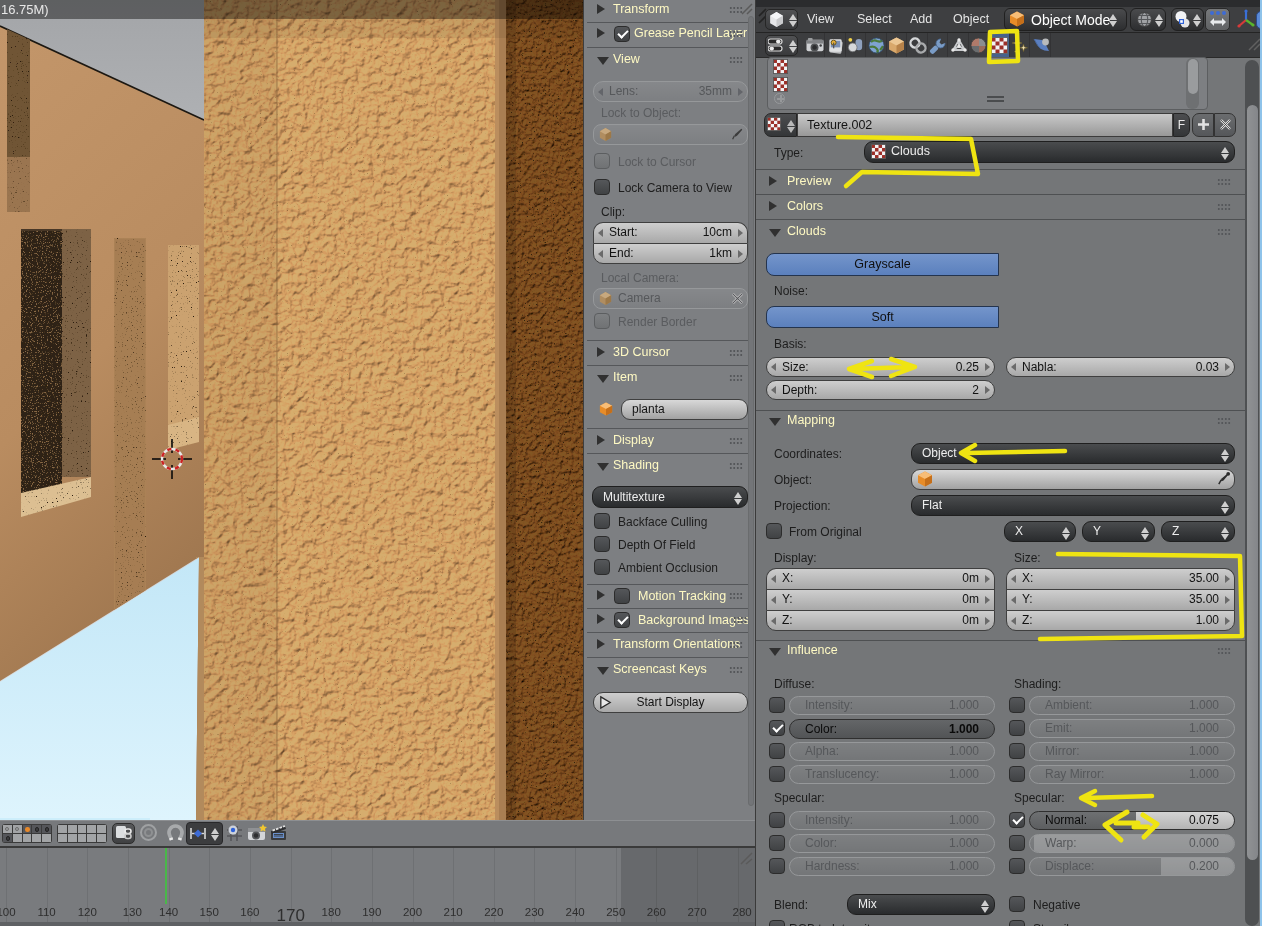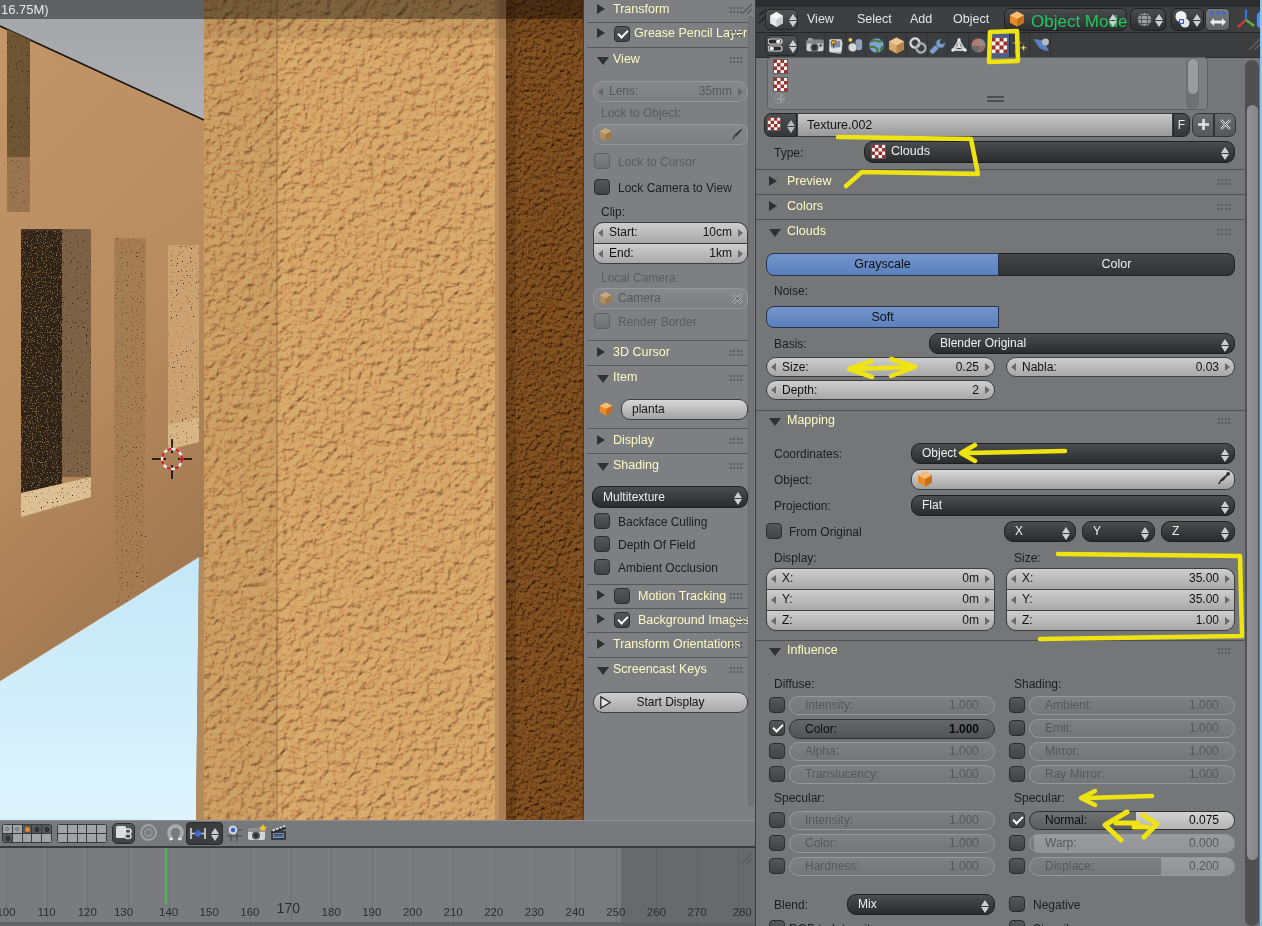--- a/index.html
+++ b/index.html
@@ -377,25 +377,25 @@
 <div class="abs" style="left:575.1px;top:0;width:1px;height:78px;background:#6e7073"></div>
 <div class="abs" style="left:615.8px;top:0;width:1px;height:78px;background:#6e7073"></div>
 <div class="abs" style="left:656.4px;top:0;width:1px;height:78px;background:#6e7073"></div>
 <div class="abs" style="left:697.0px;top:0;width:1px;height:78px;background:#6e7073"></div>
 <div class="abs" style="left:737.7px;top:0;width:1px;height:78px;background:#6e7073"></div>
 <div class="abs" style="left:621px;top:0;width:134px;height:78px;background:rgba(0,0,0,0.14)"></div>
 <div class="abs" style="left:165px;top:0;width:2px;height:56px;background:#49b849"></div>
 <div class="abs" style="left:-8.0px;top:58px;width:28px;text-align:center;font-size:11.5px;color:#2e2e2e">100</div>
 <div class="abs" style="left:32.6px;top:58px;width:28px;text-align:center;font-size:11.5px;color:#2e2e2e">110</div>
 <div class="abs" style="left:73.3px;top:58px;width:28px;text-align:center;font-size:11.5px;color:#2e2e2e">120</div>
-<div class="abs" style="left:113.9px;top:58px;width:28px;text-align:left;font-size:11.5px;color:#2e2e2e">130</div>
+<div class="abs" style="left:113.9px;top:58px;width:28px;text-align:right;font-size:11.5px;color:#2e2e2e">130</div>
 <div class="abs" style="left:154.6px;top:58px;width:28px;text-align:center;font-size:11.5px;color:#2e2e2e">140</div>
 <div class="abs" style="left:195.2px;top:58px;width:28px;text-align:center;font-size:11.5px;color:#2e2e2e">150</div>
 <div class="abs" style="left:235.9px;top:58px;width:28px;text-align:center;font-size:11.5px;color:#2e2e2e">160</div>
-<div class="abs" style="left:276.6px;top:52px;width:28px;text-align:left;font-size:14px;color:#2e2e2e">170</div>
+<div class="abs" style="left:276.6px;top:58px;width:28px;text-align:left;font-size:17px;color:#2e2e2e">170</div>
 <div class="abs" style="left:317.2px;top:58px;width:28px;text-align:center;font-size:11.5px;color:#2e2e2e">180</div>
 <div class="abs" style="left:357.8px;top:58px;width:28px;text-align:center;font-size:11.5px;color:#2e2e2e">190</div>
 <div class="abs" style="left:398.5px;top:58px;width:28px;text-align:center;font-size:11.5px;color:#2e2e2e">200</div>
 <div class="abs" style="left:439.1px;top:58px;width:28px;text-align:center;font-size:11.5px;color:#2e2e2e">210</div>
 <div class="abs" style="left:479.8px;top:58px;width:28px;text-align:center;font-size:11.5px;color:#2e2e2e">220</div>
 <div class="abs" style="left:520.4px;top:58px;width:28px;text-align:center;font-size:11.5px;color:#2e2e2e">230</div>
 <div class="abs" style="left:561.1px;top:58px;width:28px;text-align:center;font-size:11.5px;color:#2e2e2e">240</div>
 <div class="abs" style="left:601.8px;top:58px;width:28px;text-align:center;font-size:11.5px;color:#2e2e2e">250</div>
 <div class="abs" style="left:642.4px;top:58px;width:28px;text-align:center;font-size:11.5px;color:#2e2e2e">260</div>
 <div class="abs" style="left:683.0px;top:58px;width:28px;text-align:center;font-size:11.5px;color:#2e2e2e">270</div>
@@ -421,21 +421,21 @@
 <div class="abs" style="left:51px;top:5px;font-size:12.5px;color:#e4e4e4">View</div>
 <div class="abs" style="left:101px;top:5px;font-size:12.5px;color:#e4e4e4">Select</div>
 <div class="abs" style="left:154px;top:5px;font-size:12.5px;color:#e4e4e4">Add</div>
 <div class="abs" style="left:197px;top:5px;font-size:12.5px;color:#e4e4e4">Object</div>
 <div class="abs" style="left:248px;top:1px;width:123px;height:23px;background:linear-gradient(#4a4b4d,#2d2e30);border:1px solid #202020;border-radius:6px"></div>
 <svg class="abs" style="left:253px;top:4px" width="16" height="16" viewBox="0 0 16 16">
           <path d="M8 0.5 L15 4.3 L15 11.7 L8 15.5 L1 11.7 L1 4.3 Z" fill="#e78c28"></path>
           <path d="M8 0.5 L15 4.3 L8 8 L1 4.3 Z" fill="#f7bd77"></path>
           <path d="M8 8 L15 4.3 L15 11.7 L8 15.5 Z" fill="#c56f1a"></path>
         </svg>
-<div class="abs" style="left:275px;top:5px;font-size:17px;color:#22c55e">Object Mode</div>
+<div class="abs" style="left:275px;top:5px;font-size:14px;color:#ffffff">Object Mode</div>
 <i class="ud" style="left:352px;top:12px"></i>
 <div class="abs" style="left:374px;top:1px;width:36px;height:23px;background:linear-gradient(#4a4b4d,#2d2e30);border:1px solid #202020;border-radius:6px"></div>
 <svg class="abs" style="left:380px;top:4px" width="17" height="17" viewBox="0 0 17 17">
           <circle cx="8.5" cy="8.5" r="7" fill="#9fa1a4"></circle>
           <ellipse cx="8.5" cy="8.5" rx="3.2" ry="7" fill="none" stroke="#55575a" stroke-width="1.1"></ellipse>
           <path d="M1.5 8.5 H15.5 M2.5 4.5 H14.5 M2.5 12.5 H14.5" stroke="#55575a" stroke-width="1.1"></path>
           <circle cx="8.5" cy="8.5" r="7" fill="none" stroke="#3c3c3c" stroke-width="1"></circle>
         </svg>
 <i class="ud" style="left:398px;top:12px"></i>
 <div class="abs" style="left:415px;top:1px;width:33px;height:23px;background:linear-gradient(#4a4b4d,#2d2e30);border:1px solid #202020;border-radius:6px"></div>
@@ -671,28 +671,23 @@
       <div class="grip" style="left:461px;top:178px"></div>
 <div class="sep" style="left:0px;top:194px;width:492px;border-top-color:#4e5052"></div>
 <i class="tri r" style="left:13px;top:201px"></i>
       <div class="phdr" style="left:31px;top:199px">Colors</div>
       <div class="grip" style="left:461px;top:203px"></div>
 <div class="sep" style="left:0px;top:219px;width:492px;border-top-color:#4e5052"></div>
 <i class="tri d" style="left:13px;top:227px"></i>
       <div class="phdr" style="left:31px;top:224px">Clouds</div>
       <div class="grip" style="left:461px;top:228px"></div>
 <div class="abs blu" style="left:10px;top:253px;width:233px;height:23px;border:1px solid #24344e;border-radius:8px 0 0 8px;font-size:12.5px;text-align:center;line-height:21px">Grayscale</div>
-<div class="abs blu2" style="left:243px;top:253px;width:236px;height:23px;border:1px solid #202020;border-left:none;border-radius:0 8px 8px 0;font-size:12.5px;text-align:center;line-height:21px">Color</div>
 <div class="lb" style="left:18px;top:284px">Noise:</div>
 <div class="abs blu" style="left:10px;top:306px;width:233px;height:22px;border:1px solid #24344e;border-radius:8px 0 0 8px;font-size:12.5px;text-align:center;line-height:20px">Soft</div>
 <div class="lb" style="left:18px;top:337px">Basis:</div>
-<div class="mnu" style="left:173px;top:333px;width:306px;height:21px;line-height:19px">
-        <span class="l">Blender Original</span>
-        <i class="ud"></i>
-      </div>
 <div class="num" style="left:10px;top:357px;width:229px;height:20px;line-height:18px">
         <i class="aL"></i>
         <span class="l">Size:</span>
         <span class="r">0.25</span>
         <i class="aR"></i>
       </div>
 <div class="num" style="left:250px;top:357px;width:229px;height:20px;line-height:18px">
         <i class="aL"></i>
         <span class="l">Nabla:</span>
         <span class="r">0.03</span>

